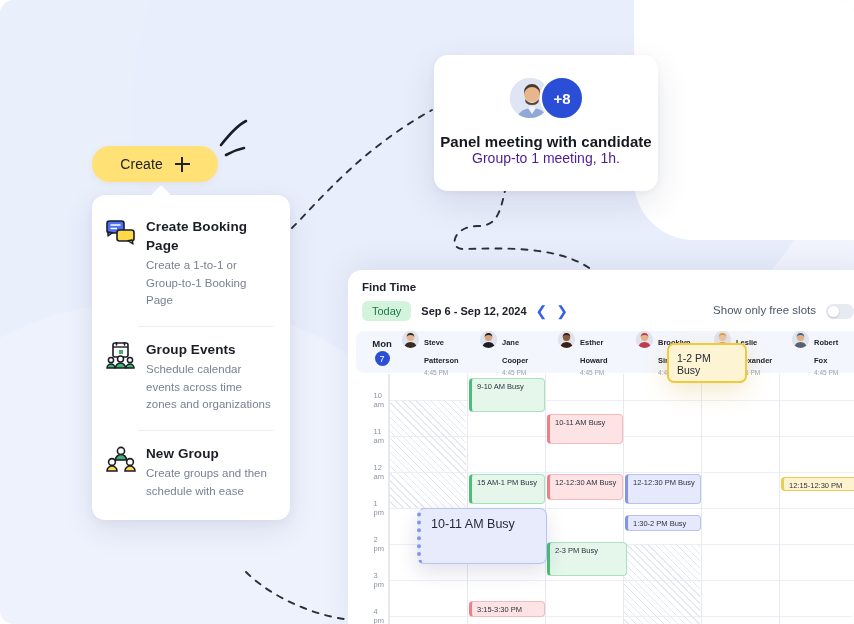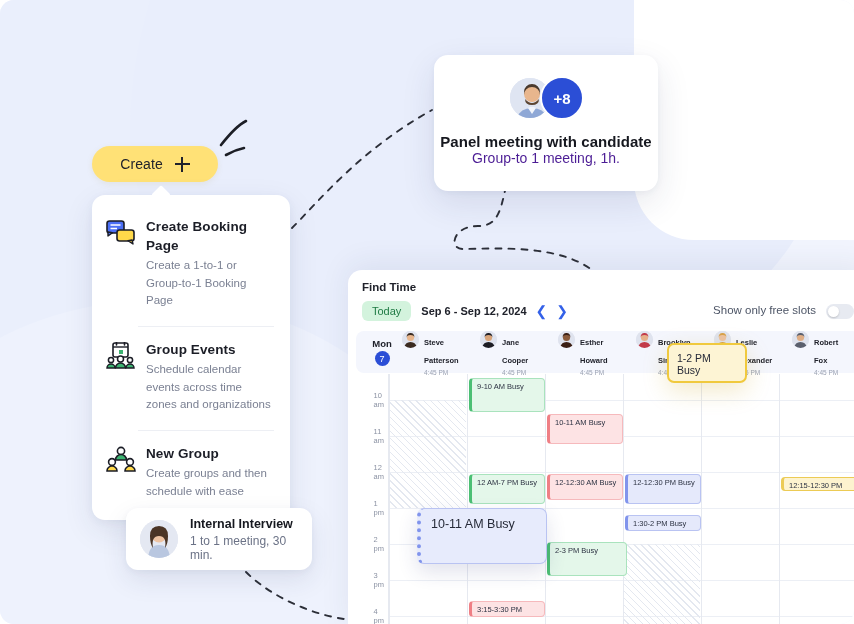--- a/index.html
+++ b/index.html
@@ -299,34 +299,20 @@
           <path d="M6 44 q2 -14 16 -14 q14 0 16 14z" fill="#8fa8d6"></path>
           <path d="M18 30 l4 6 l4 -6 l-2 -1 h-4z" fill="#f2f5fb"></path>
         </svg>
       </div>
       <div class="av plus8">+8</div>
     </div>
     <div class="pc-title">Panel meeting with candidate</div>
     <div class="pc-sub">Group-to 1 meeting, 1h.</div>
   </div>
 
-  <div id="interview-card">
-    <div class="av2">
-      <svg width="38" height="38" viewBox="0 0 38 38">
-        <rect width="38" height="38" fill="#e4e8f2"></rect>
-        <path d="M8 38 q1 -13 11 -13 q10 0 11 13z" fill="#b9c7e0"></path>
-        <circle cx="19" cy="15" r="7.5" fill="#edc3a3"></circle>
-        <path d="M10 16 q0 -10 9 -10 q9 0 9 10 q0 8 -3 12 q2 -12 -6 -12 q-8 0 -6 12 q-3 -4 -3 -12z" fill="#4b3526"></path>
-      </svg>
-    </div>
-    <div>
-      <div class="ic-title">Internal Interview</div>
-      <div class="ic-sub">1 to 1 meeting, 30 min.</div>
-    </div>
-  </div>
 
   <div id="find-time">
     <div id="ft-title">Find Time</div>
 
     <div id="ft-toolbar">
       <button id="today-btn">Today</button>
       <span id="date-range">Sep 6 - Sep 12, 2024</span>
       <span class="nav-arrow">❮</span>
       <span class="nav-arrow">❯</span>
       <span id="free-toggle-wrap">
@@ -422,21 +408,21 @@
             <div class="vline" style="left: 0px;"></div>
             <div class="vline" style="left: 78px;"></div>
             <div class="vline" style="left: 156px;"></div>
             <div class="vline" style="left: 234px;"></div>
             <div class="vline" style="left: 312px;"></div>
             <div class="vline" style="left: 390px;"></div>
             <div class="hatch" style="left: 1px; top: 26px; width: 76px; height: 108px;"></div>
             <div class="hatch" style="left: 235px; top: 170px; width: 76px; height: 110px;"></div>
             <div class="ev green" style="left: 80px; top: 4px; width: 76px; height: 34px;"><span>9-10 AM Busy</span></div>
             <div class="ev red" style="left: 158px; top: 40px; width: 76px; height: 30px;"><span>10-11 AM Busy</span></div>
-            <div class="ev green" style="left: 80px; top: 100px; width: 76px; height: 30px;"><span>12 AM-7 PM Busy</span></div>
+            <div class="ev green" style="left: 80px; top: 100px; width: 76px; height: 30px;"><span>15 AM-1 PM Busy</span></div>
             <div class="ev red" style="left: 158px; top: 100px; width: 76px; height: 26px;"><span>12-12:30 AM Busy</span></div>
             <div class="ev blue" style="left: 236px; top: 100px; width: 76px; height: 30px;"><span>12-12:30 PM Busy</span></div>
             <div class="ev yellowsm" style="left: 392px; top: 103px; width: 76px; height: 14px;"><span>12:15-12:30 PM Busy</span></div>
             <div class="ev blue" style="left: 236px; top: 141px; width: 76px; height: 16px;"><span>1:30-2 PM Busy</span></div>
             <div class="ev green" style="left: 158px; top: 168px; width: 80px; height: 34px;"><span>2-3 PM Busy</span></div>
             <div class="ev red" style="left: 80px; top: 227px; width: 76px; height: 16px;"><span>3:15-3:30 PM Busy</span></div>
           </div>
       </div>
     </div>
   </div>

